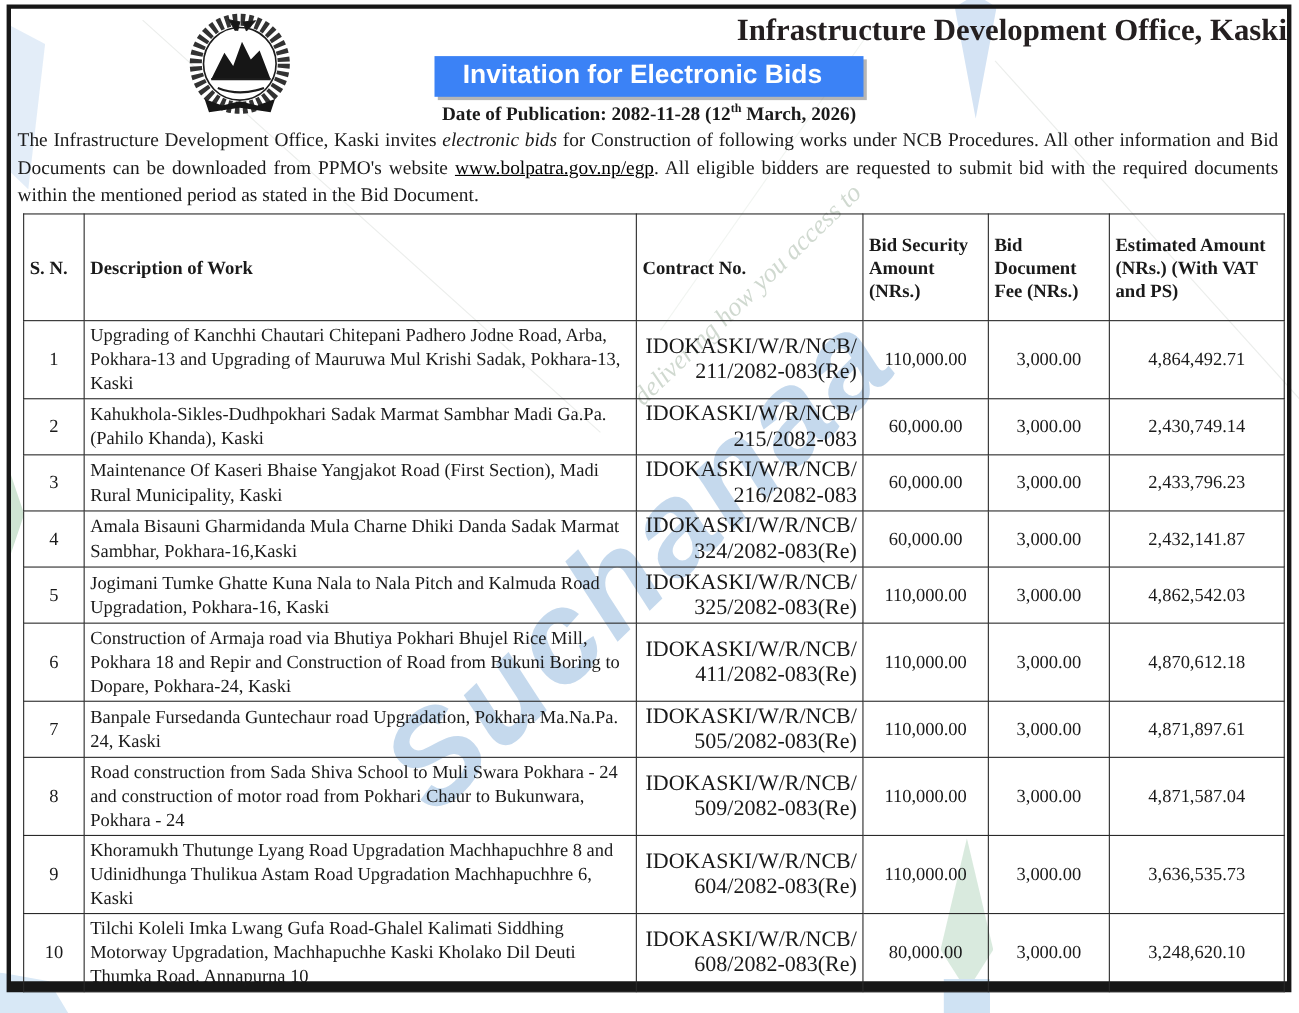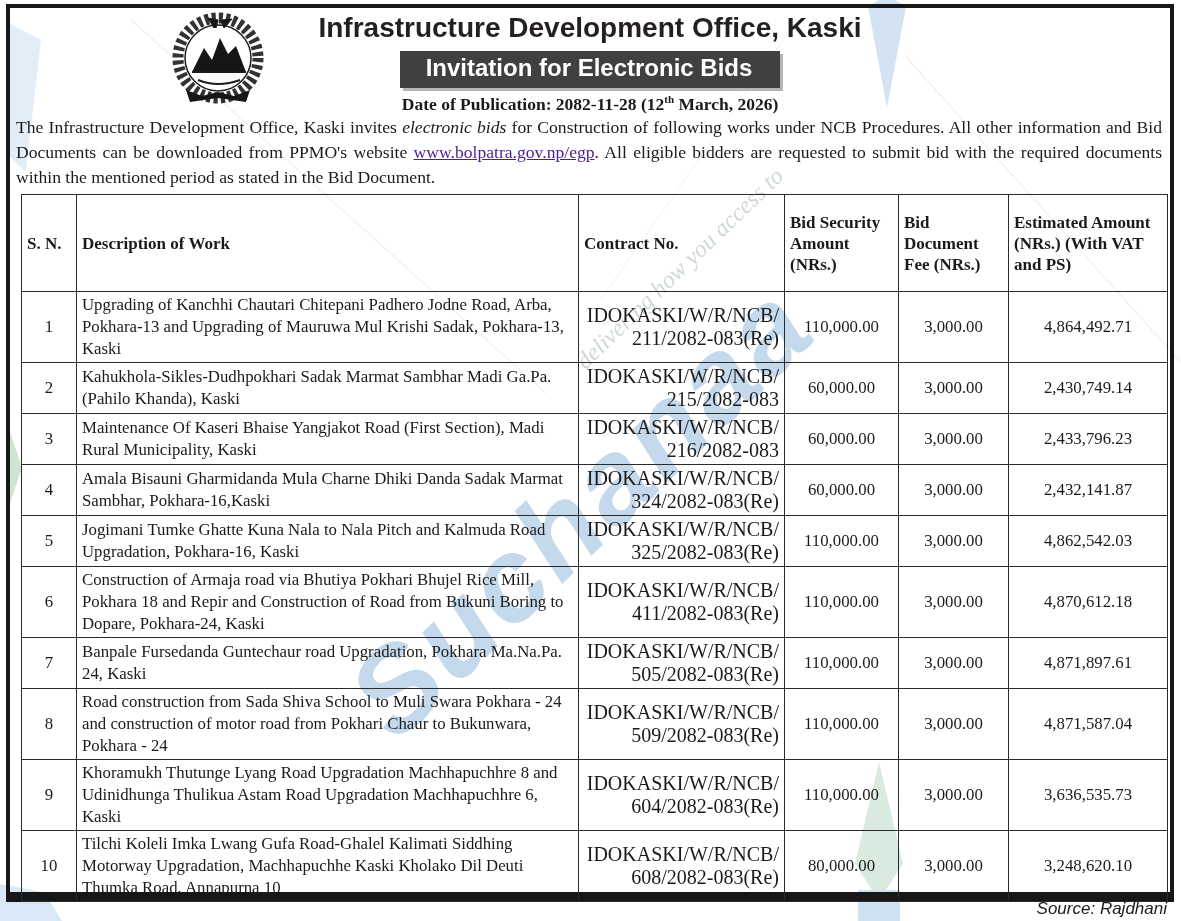--- a/index.html
+++ b/index.html
@@ -33,35 +33,35 @@
   .crease1{left:130px;top:18px;width:560px;transform:rotate(42deg);}
   .crease2{left:905px;top:55px;width:420px;transform:rotate(48deg);}
   .crease3{left:600px;top:300px;width:340px;transform:rotate(-55deg);background:rgba(120,150,120,0.10);}
 
   
   .doc{position:absolute;left:6px;top:4px;width:1160px;height:884px;z-index:2;
        border:4px solid #171717;border-bottom:10px solid #171717;background:transparent;}
 
   .emblem{position:absolute;left:152px;top:0px;width:112px;height:102px;}
 
-  .org-title{position:absolute;left:0;top:4px;width:100%;text-align:center;
-             font-family:Liberation Sans, sans-serif;font-weight:bold;
+  .org-title{position:absolute;left:0;top:4px;width:100%;text-align:right;
+             font-family:Liberation Serif, serif;font-weight:bold;
              font-size:28px;color:#241f20;}
   .banner-wrap{position:absolute;left:0;top:43px;width:100%;text-align:center;}
-  .banner{display:inline-block;background:#404040;color:#ffffff;
+  .banner{display:inline-block;background:#3b82f6;color:#ffffff;
           font-family:"Liberation Sans", sans-serif;font-weight:bold;
-          font-size:24px;padding:3px 28px 6px 26px;box-shadow:3px 3px 0 rgba(120,120,120,0.55);}
+          font-size:24px;padding:3px 38px 6px 26px;box-shadow:3px 3px 0 rgba(120,120,120,0.55);}
   .pub-date{position:absolute;left:0;top:85px;width:100%;text-align:center;
             font-weight:bold;font-size:17.5px;}
   .pub-date sup{font-size:11px;text-align:center;}
 
   .intro{position:absolute;left:6px;top:107px;width:1146px;
          font-size:17.6px;line-height:25px;text-align:justify;}
   .intro .em{font-style:italic;}
-  .intro .lnk{text-decoration:underline;color:#4c1d95;}
+  .intro .lnk{text-decoration:underline;color:#000000;}
 
   
   table.bids{position:absolute;left:11px;top:186px;width:1146px;
              border-collapse:collapse;table-layout:fixed;font-size:16.8px;}
   table.bids col.c-sn{width:55px;}
   table.bids col.c-desc{width:502px;}
   table.bids col.c-con{width:206px;}
   table.bids col.c-sec{width:114px;}
   table.bids col.c-fee{width:110px;}
   table.bids col.c-est{width:159px;}
@@ -249,14 +249,13 @@
               <div>608/2082-083(Re)</div>
             </td>
           <td class="sec">80,000.00</td>
           <td class="fee">3,000.00</td>
           <td class="est">3,248,620.10</td>
         </tr>
       </tbody>
     </table>
   </div>
 
-  <div class="source">Source: Rajdhani</div>
 </div>
 
 </body></html>

